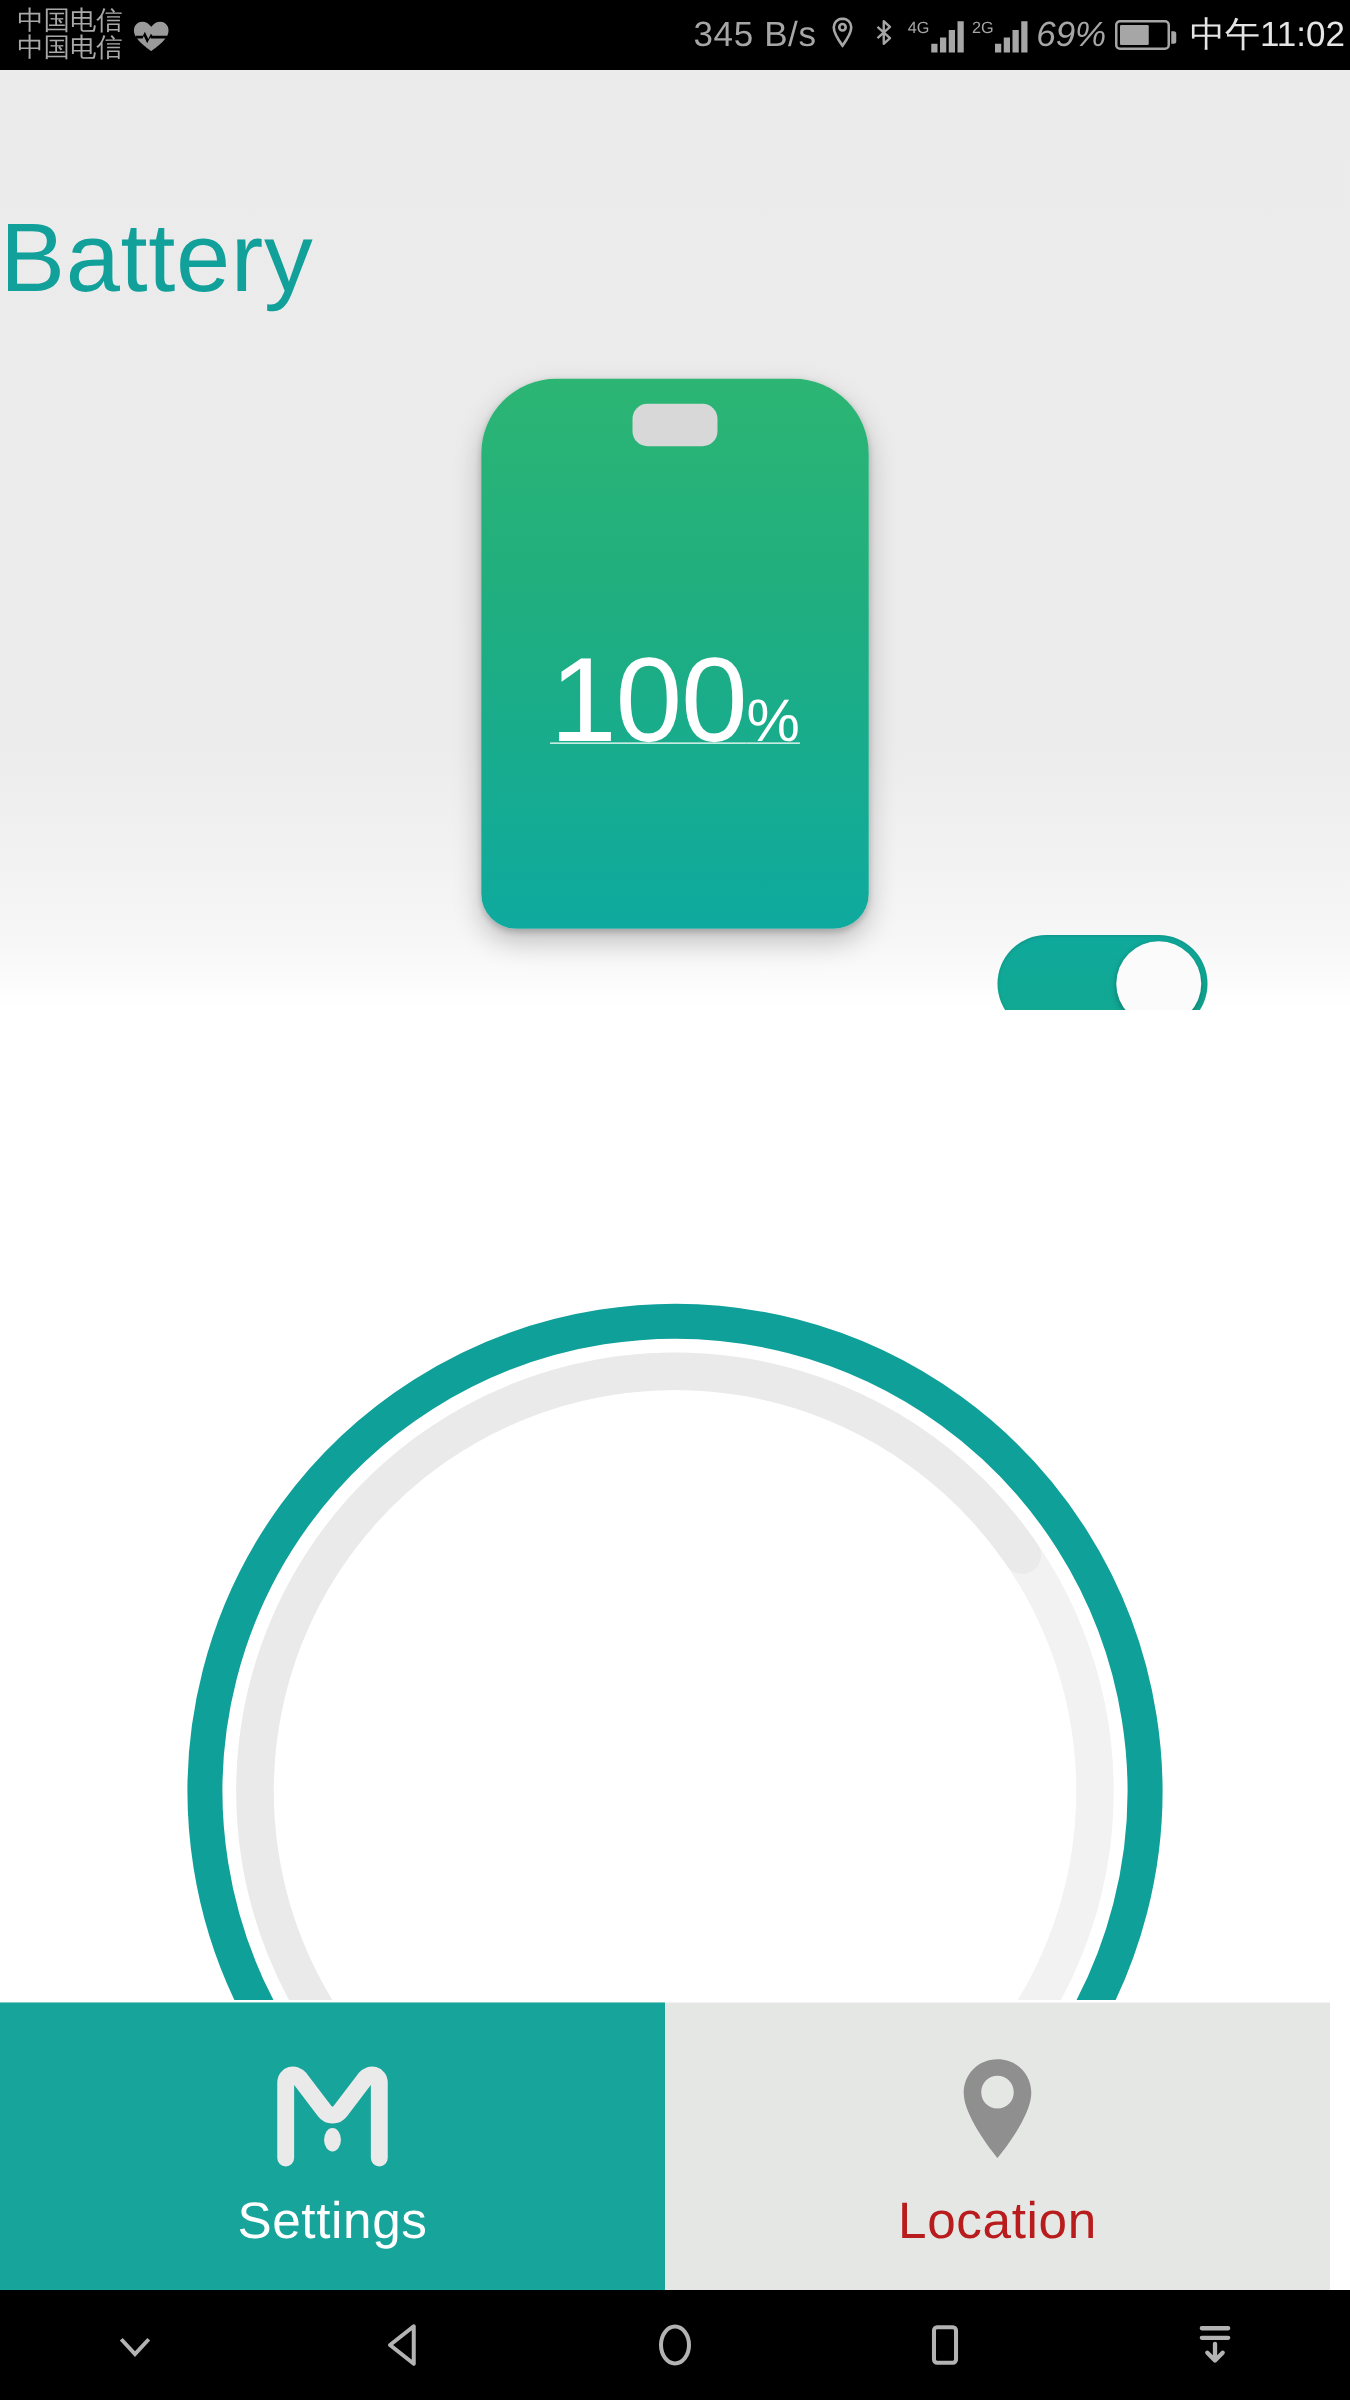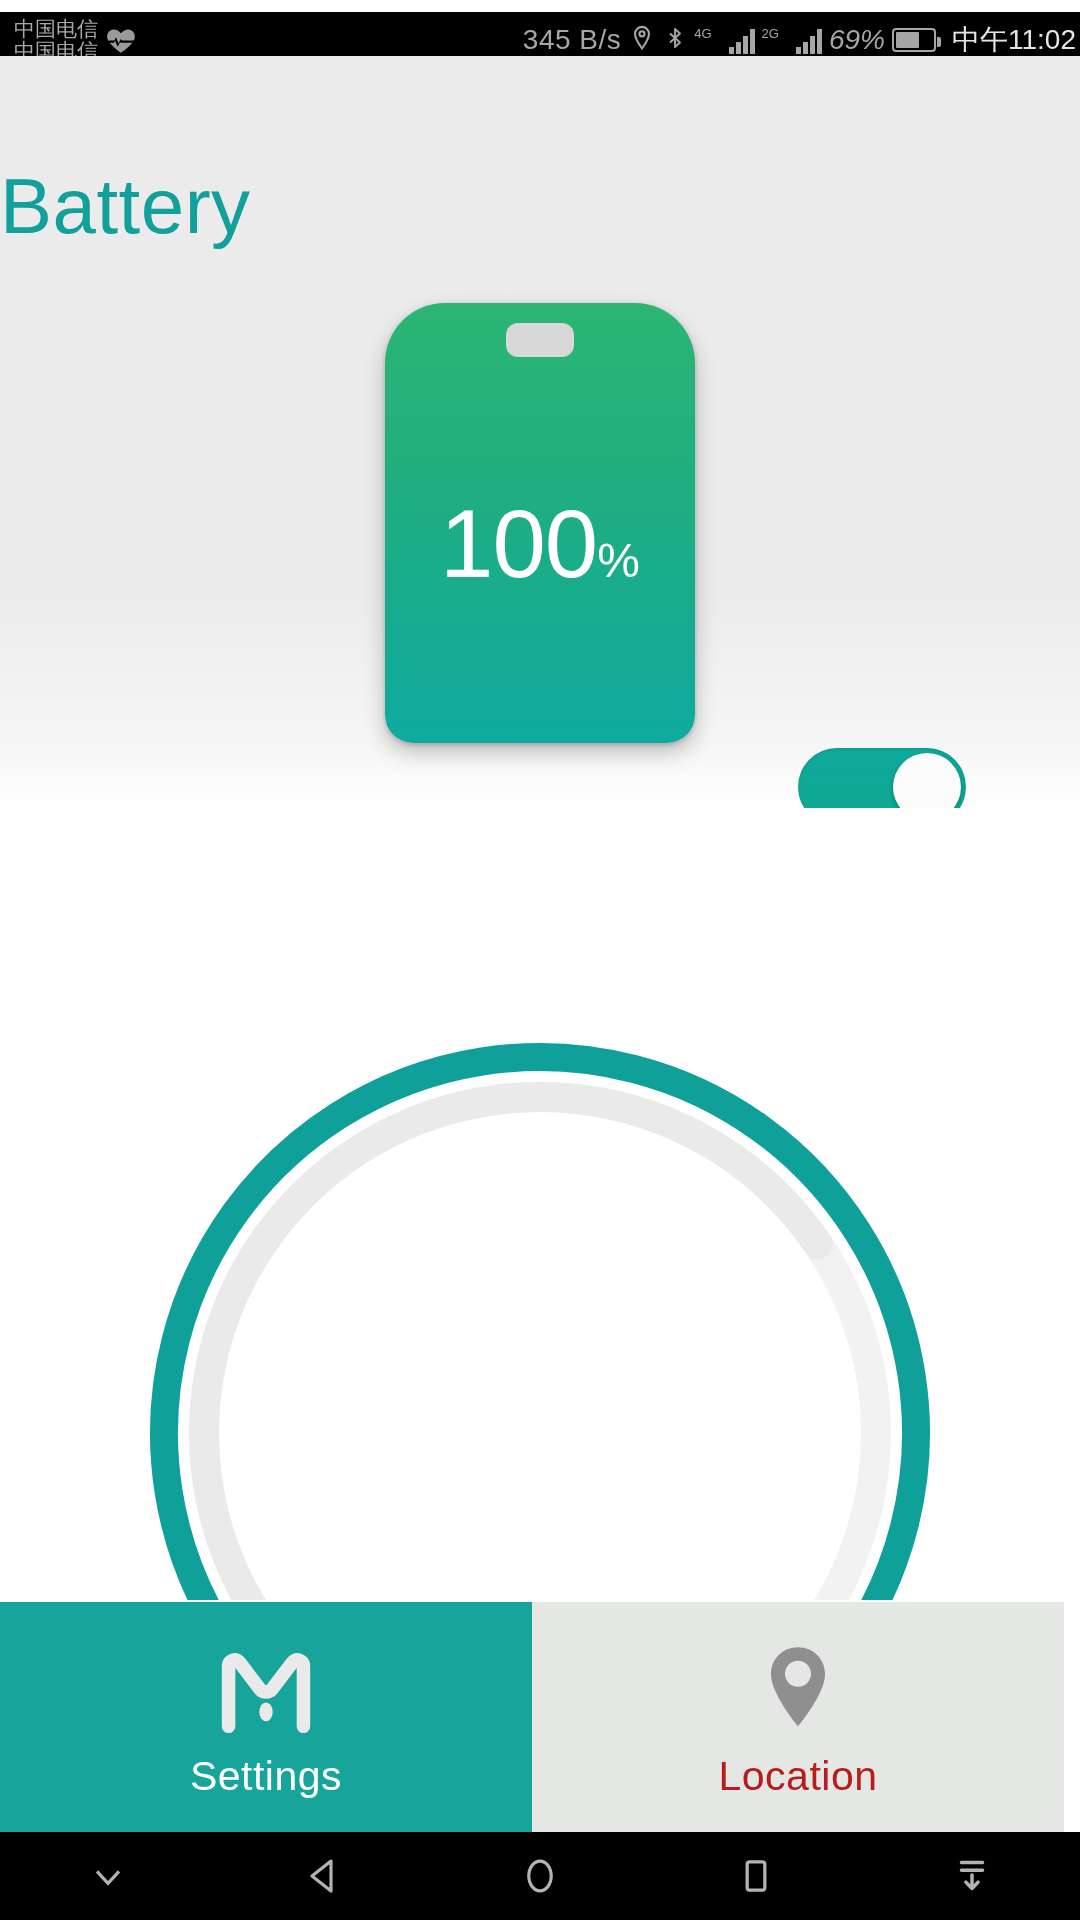--- a/index.html
+++ b/index.html
@@ -8,35 +8,35 @@
     background:#ffffff;
     font-family:"Liberation Sans", sans-serif;
     overflow:hidden;
   }
   #app { position:relative; width:1080px; height:1920px; }
 
   
   .statusbar {
     position:absolute; top:0; left:0; width:1080px; height:56px;
     background:#000000; color:#a8a8a8;
-    display:flex; align-items:center;margin-top:12px;
+    display:flex; align-items:center;
   }
   .sb-carriers {
     display:flex; flex-direction:column; justify-content:center;
     margin-left:14px; line-height:1.05;
   }
   .sb-carriers span { font-size:21px; color:#a8a8a8; }
   .sb-heart { margin-left:6px; width:34px; height:34px; align-self:center; }
   .sb-left { display:flex; align-items:center; }
   .sb-spacer { flex:1; }
   .sb-right { display:flex; align-items:center; gap:7px; padding-right:4px; }
   .sb-speed { font-size:28px; color:#a6a6a6; letter-spacing:0.5px; }
   .sb-pct { font-size:28px; color:#a6a6a6;font-style:italic; }
   .sb-time { font-size:28px; color:#e5e5e5; margin-left:9px; }
-  .sig-group { display:flex; align-items:flex-end; gap:17px; }
+  .sig-group { display:flex; align-items:flex-end; gap:1px; }
   .sig-label { font-size:13px; color:#a6a6a6; line-height:1; margin-bottom:14px; }
   .bars { display:flex; align-items:flex-end; gap:2px; height:26px; }
   .bars i { display:block; width:5px; background:#a6a6a6; }
   .bars i:nth-child(1){ height:7px; }
   .bars i:nth-child(2){ height:12px; }
   .bars i:nth-child(3){ height:18px; }
   .bars i:nth-child(4){ height:25px; }
   .battico { position:relative; width:44px; height:24px;
     border:2px solid #a6a6a6; border-radius:4px; }
   .battico::after { content:""; position:absolute; right:-7px; top:7px;
@@ -58,22 +58,22 @@
     position:absolute; left:0; top:0; width:310px; height:440px;
     border-radius:60px 60px 28px 28px;
     background:linear-gradient(180deg,#2cb573 0%,#1fae80 42%,#0faa9f 100%);
     box-shadow:0 10px 22px rgba(0,0,0,0.22), 0 2px 5px rgba(0,0,0,0.18);
   }
   .batt-nub {
     position:absolute; left:50%; transform:translateX(-50%); top:20px;
     width:68px; height:34px; border-radius:12px; background:#d8d8d8;
   }
   .batt-pct {
-    position:absolute; left:0; top:186px; width:310px; text-align:center;
-    color:#ffffff; white-space:nowrap;
+    position:absolute; left:0; top:203px; width:310px; text-align:center;
+    color:#ffffff; white-space:nowrap;text-decoration:underline;
   }
   .batt-pct .num { font-size:96px; font-weight:400; letter-spacing:-1px; }
   .batt-pct .sym { font-size:48px; font-weight:400; }
 
   
   .dnd { position:absolute; left:798px; top:692px; width:168px; }
   .dnd-switch {
     position:relative; width:168px; height:78px; border-radius:39px;
     background:linear-gradient(180deg,#0fa99c 0%,#11a88f 100%);
     box-shadow:inset 0 1px 3px rgba(0,0,0,0.12);

